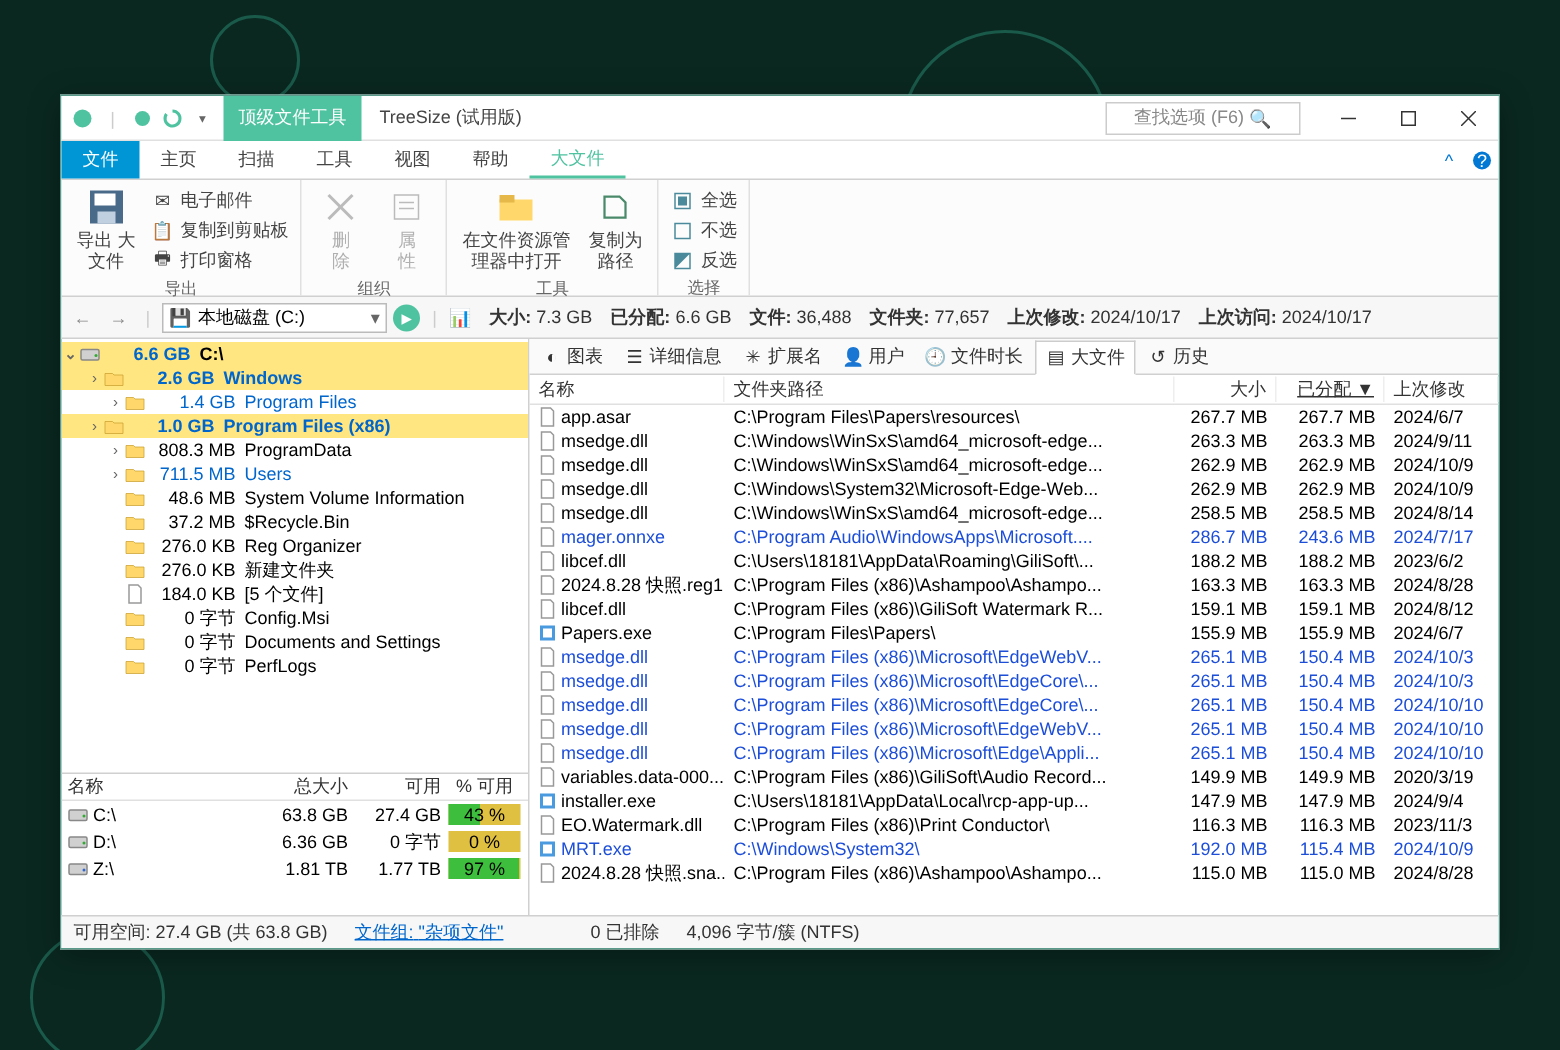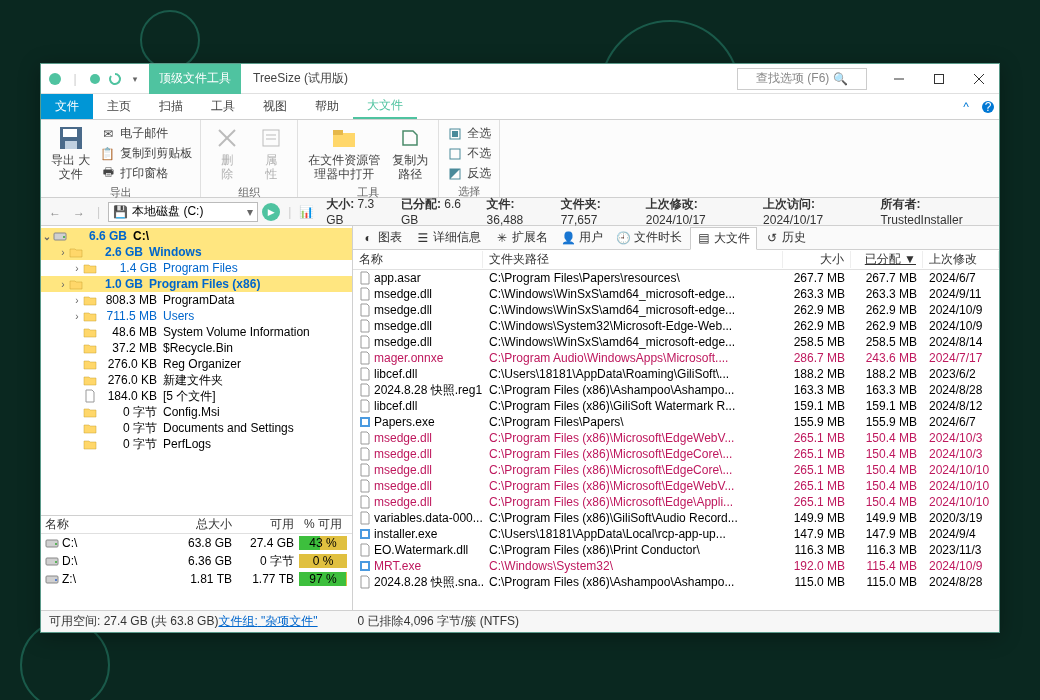--- a/index.html
+++ b/index.html
@@ -70,28 +70,28 @@
 .vtab.active { background: #fff; border: 1px solid #ccc; border-bottom: 1px solid #fff; margin-bottom: -1px; }
 .file-head { display: flex; height: 20px; align-items: center; border-bottom: 1px solid #e0e0e0; color: #333; }
 .fh { padding: 0 6px; border-right: 1px solid #eee; }
 .fh.name { width: 130px; }
 .fh.path { flex: 1; }
 .fh.size { width: 68px; text-align: right; }
 .fh.alloc { width: 72px; text-align: right; text-decoration: underline; }
 .fh.date { width: 76px; }
 .file-list { flex: 1; overflow: auto; }
 .frow { display: flex; align-items: center; height: 16px; }
-.frow.link { color: #be185d; }
+.frow.link { color: #1d4ed8; }
 .fc { padding: 0 6px; overflow: hidden; text-overflow: ellipsis; white-space: nowrap; }
 .fc.name { width: 130px; display: flex; align-items: center; gap: 3px; }
 .fc.path { flex: 1; }
 .fc.size { width: 68px; text-align: right; }
 .fc.alloc { width: 72px; text-align: right; }
 .fc.date { width: 76px; }
-.statusbar { height: 22px; border-top: 1px solid #d0d0d0; display: flex; align-items: center; padding: 0 8px; color: #333; background: #f7f7f7; }
+.statusbar { height: 22px; border-top: 1px solid #d0d0d0; display: flex; align-items: center; padding: 0 8px; gap: 18px; color: #333; background: #f7f7f7; }
 .statusbar .link { color: #0066cc; text-decoration: underline; }
 svg { display: block; }
 </style>
 </head>
 <body>
 
 <div class="bgcircle" style="width:140px;height:140px;left:600px;top:20px"></div>
 <div class="bgcircle" style="width:60px;height:60px;left:140px;top:10px"></div>
 <div class="bgcircle" style="width:90px;height:90px;left:20px;top:620px"></div>
 
@@ -290,21 +290,20 @@
     <div class="go-btn">▶</div>
     <span class="nav-arrow" style="color:#ccc">|</span>
     <span>📊</span>
     <div class="stat-strip">
       <span><b>大小:</b> <span>7.3 GB</span></span>
       <span><b>已分配:</b> <span>6.6 GB</span></span>
       <span><b>文件:</b> <span>36,488</span></span>
       <span><b>文件夹:</b> <span>77,657</span></span>
       <span><b>上次修改:</b> <span>2024/10/17</span></span>
       <span><b>上次访问:</b> <span>2024/10/17</span></span>
-      <span><b>所有者:</b> <span>TrustedInstaller</span></span>
     </div>
   </div>
 
   <div class="content">
     <div class="left-pane">
       <div class="tree" id="tree">
           <div class="tree-row l0 root">
             <span class="exp">⌄</span>
             <span class="fico">
               <svg width="14" height="12">

